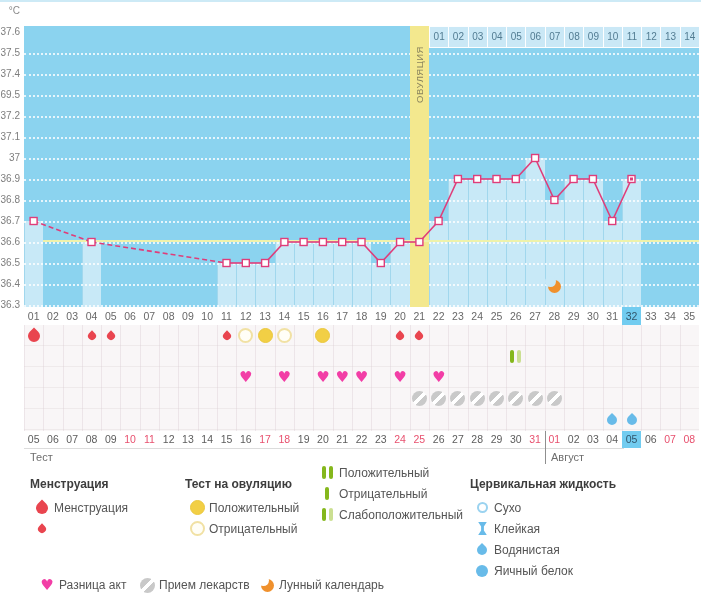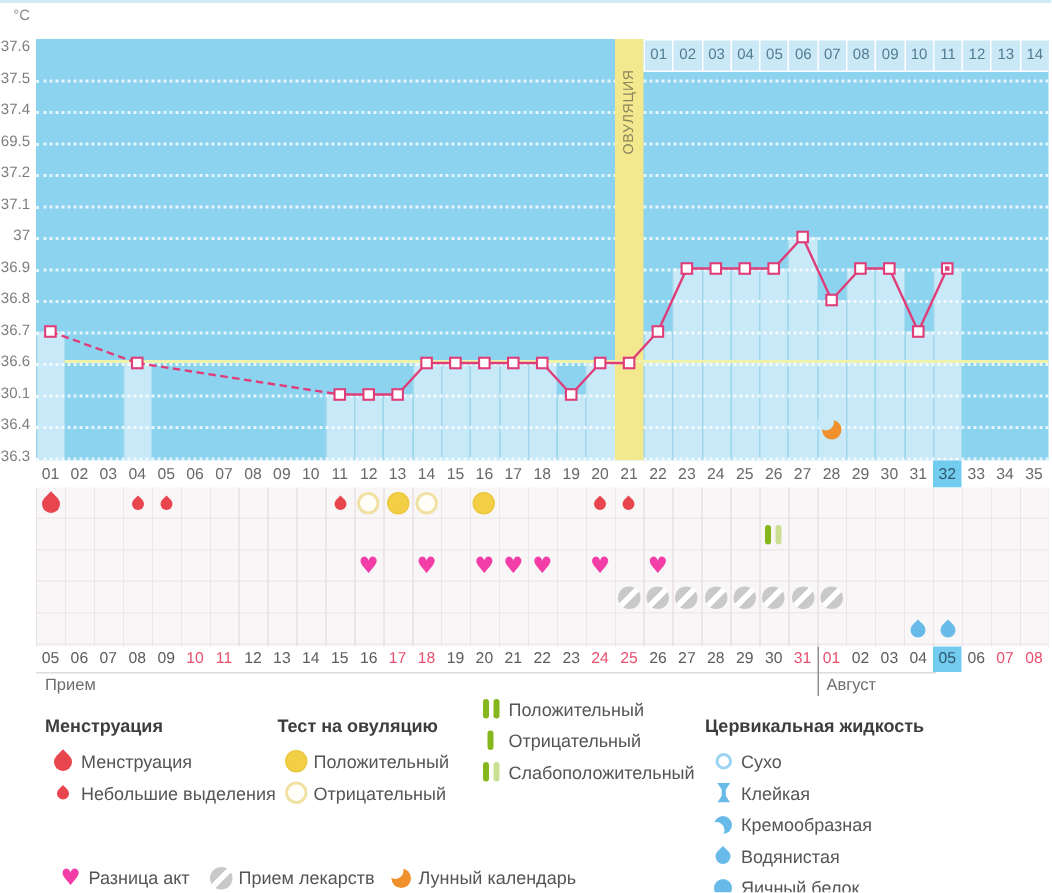--- a/index.html
+++ b/index.html
@@ -83,21 +83,21 @@
       <div class="ytick" style="top: 45px;">37.5</div>
       <div class="ytick" style="top: 66px;">37.4</div>
       <div class="ytick" style="top: 87px;">69.5</div>
       <div class="ytick" style="top: 108px;">37.2</div>
       <div class="ytick" style="top: 129px;">37.1</div>
       <div class="ytick" style="top: 150px;">37</div>
       <div class="ytick" style="top: 171px;">36.9</div>
       <div class="ytick" style="top: 192px;">36.8</div>
       <div class="ytick" style="top: 213px;">36.7</div>
       <div class="ytick" style="top: 234px; text-align: center;">36.6</div>
-      <div class="ytick" style="top: 255px;">30.1</div>
+      <div class="ytick" style="top: 255px;">36.5</div>
       <div class="ytick" style="top: 276px;">36.4</div>
       <div class="ytick" style="top: 297px;">36.3</div>
     </div>
 
 
   <div id="plot">
       <div class="lightcol" style="left: 0px; top: 195px; width: 19.29px; height: 86px;"></div>
       <div class="lightcol" style="left: 57.86px; top: 216px; width: 19.29px; height: 65px;"></div>
       <div class="lightcol" style="left: 192.86px; top: 237px; width: 19.29px; height: 44px;"></div>
       <div class="lightcol" style="left: 212.14px; top: 237px; width: 19.29px; height: 44px;"></div>
@@ -372,40 +372,39 @@
       <div class="datecell red" style="left: 520.71px; width: 19.29px;">01</div>
       <div class="datecell" style="left: 540px; width: 19.29px;">02</div>
       <div class="datecell" style="left: 559.29px; width: 19.29px;">03</div>
       <div class="datecell" style="left: 578.57px; width: 19.29px;">04</div>
       <div class="datecell cur" style="left: 597.86px; width: 19.29px;">05</div>
       <div class="datecell" style="left: 617.14px; width: 19.29px;">06</div>
       <div class="datecell red" style="left: 636.43px; width: 19.29px;">07</div>
       <div class="datecell red" style="left: 655.71px; width: 19.29px;">08</div>
     </div>
   <div id="month-row">
-    <span class="mname" style="left:6px">Прием</span>
+    <span class="mname" style="left:6px">Тест</span>
     <span class="mname" style="left:527px">Август</span>
   </div>
   <div id="date-underline"></div>
   <div id="month-sep"></div>
 
   <div id="legend">
     <div class="lcol" style="left:30px">
       <div class="lhead">Менструация</div>
       <div class="litem">
         <span class="lic">
             <span class="drop big"></span>
           </span>
         <span class="llab">Менструация</span>
       </div>
       <div class="litem">
         <span class="lic">
             <span class="drop sm"></span>
           </span>
-        <span class="llab">Небольшие выделения</span>
       </div>
     </div>
     <div class="lcol" style="left:185px">
       <div class="lhead">Тест на овуляцию</div>
       <div class="litem">
         <span class="lic">
             <span class="ovu pos"></span>
           </span>
         <span class="llab">Положительный</span>
       </div>
@@ -457,26 +456,20 @@
             <span>
               <svg width="11" height="13" viewBox="0 0 11 13">
                 <path d="M1.2 0h8.6L6.9 4.4v4.2l2.9 4.4H1.2l2.9-4.4V4.4Z" fill="#68bbe9"></path>
               </svg>
             </span>
           </span>
         <span class="llab">Клейкая</span>
       </div>
       <div class="litem">
         <span class="lic">
-            <span class="cfcream"></span>
-          </span>
-        <span class="llab">Кремообразная</span>
-      </div>
-      <div class="litem">
-        <span class="lic">
             <span class="drop blue"></span>
           </span>
         <span class="llab">Водянистая</span>
       </div>
       <div class="litem">
         <span class="lic">
             <span class="cfegg"></span>
           </span>
         <span class="llab">Яичный белок</span>
       </div>

